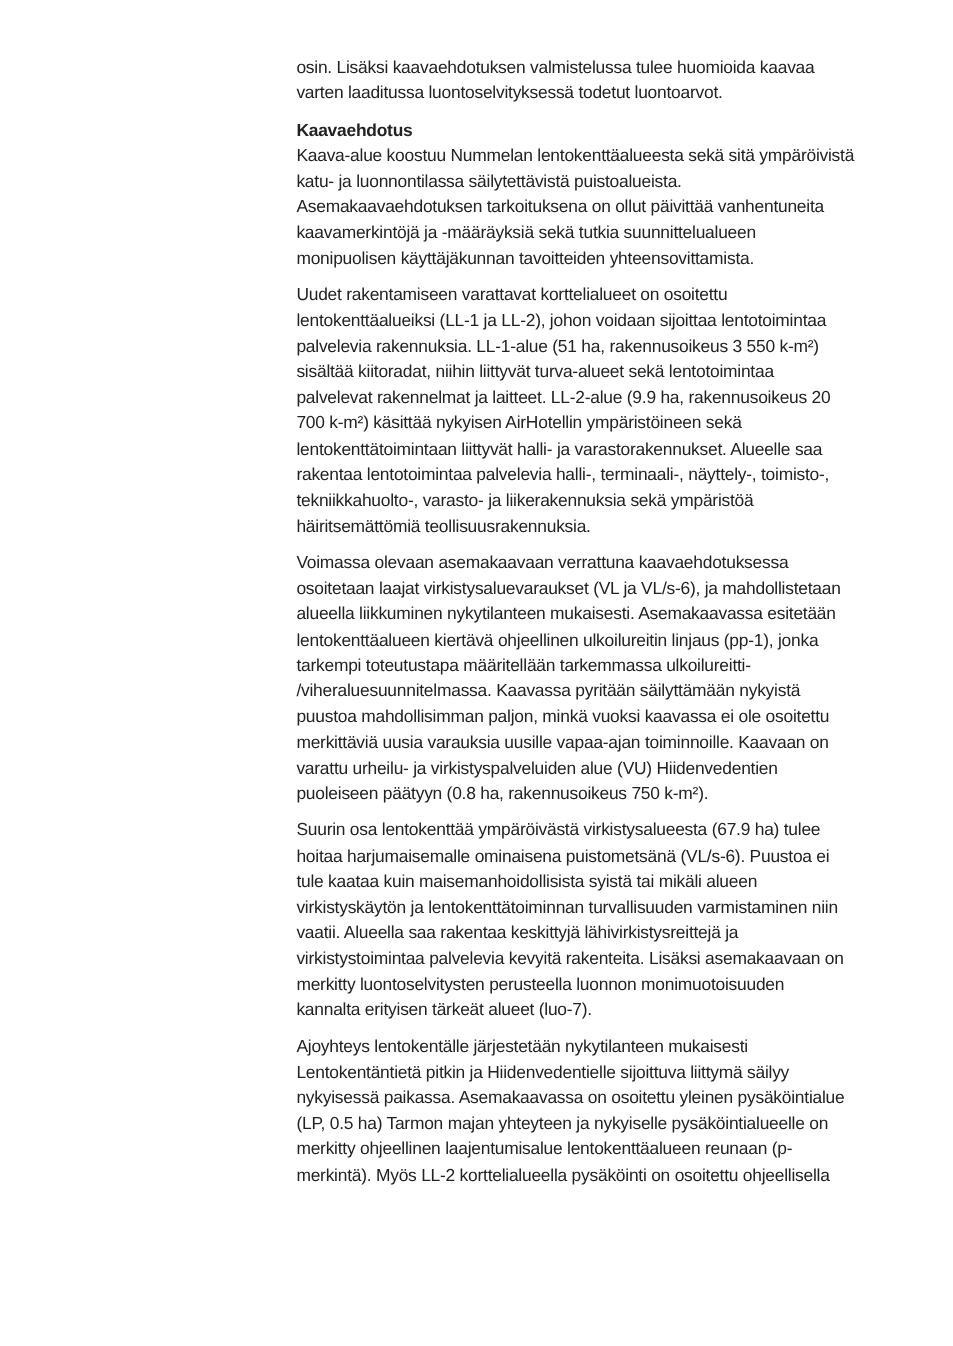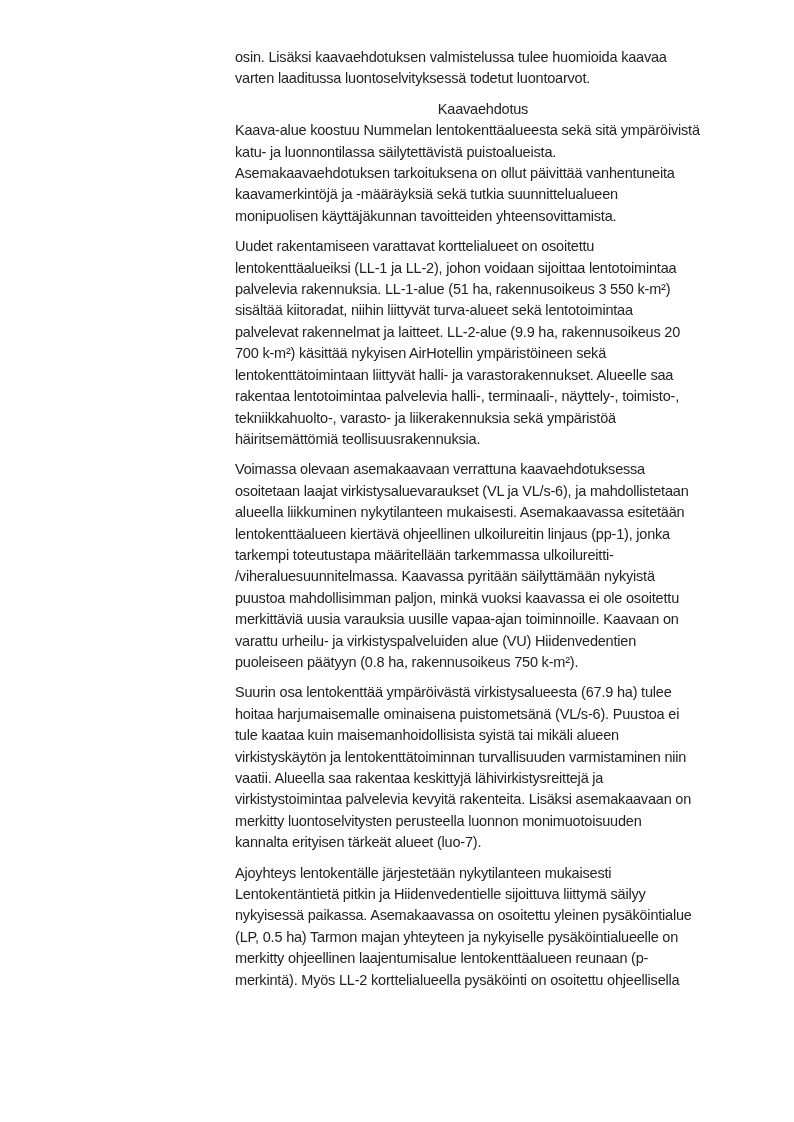--- a/index.html
+++ b/index.html
@@ -9,38 +9,37 @@
   }
   .page {
     position: relative;
     width: 794px;
     height: 1122px;
     background: #ffffff;
     overflow: hidden;
   }
   .content {
     position: absolute;
-    left: 235px;
+    left: 247px;
     top: 47px;
     width: 496px;
     font-family: "Liberation Sans", sans-serif;
     font-size: 14.5px;
     letter-spacing: -0.2px;
     line-height: 21.4px;
     color: #222222;
   }
   .para {
     white-space: pre;
     margin: 0 0 9px 0;
   }
   .heading {
     white-space: pre;
-    font-weight: normal;
+    font-weight: bold;
     margin: 0;
-    text-align: center;
   }
 </style>
 </head>
 <body>
 
 <div class="page">
   <div class="content">
     <div class="para">osin. Lisäksi kaavaehdotuksen valmistelussa tulee huomioida kaavaa
 varten laaditussa luontoselvityksessä todetut luontoarvot.</div>
     <div class="heading">Kaavaehdotus</div>

